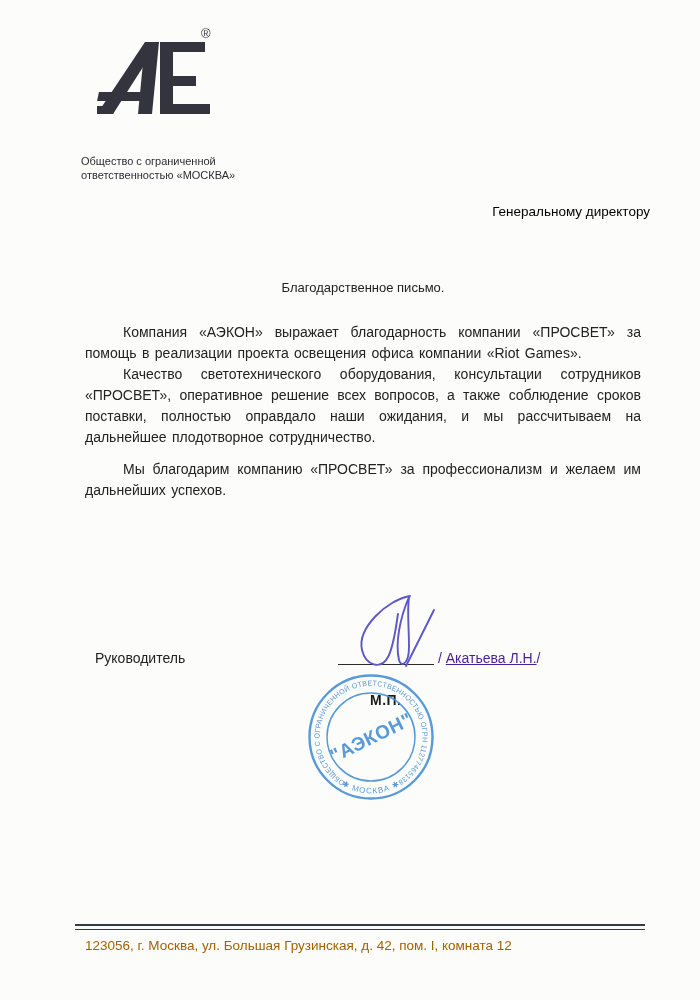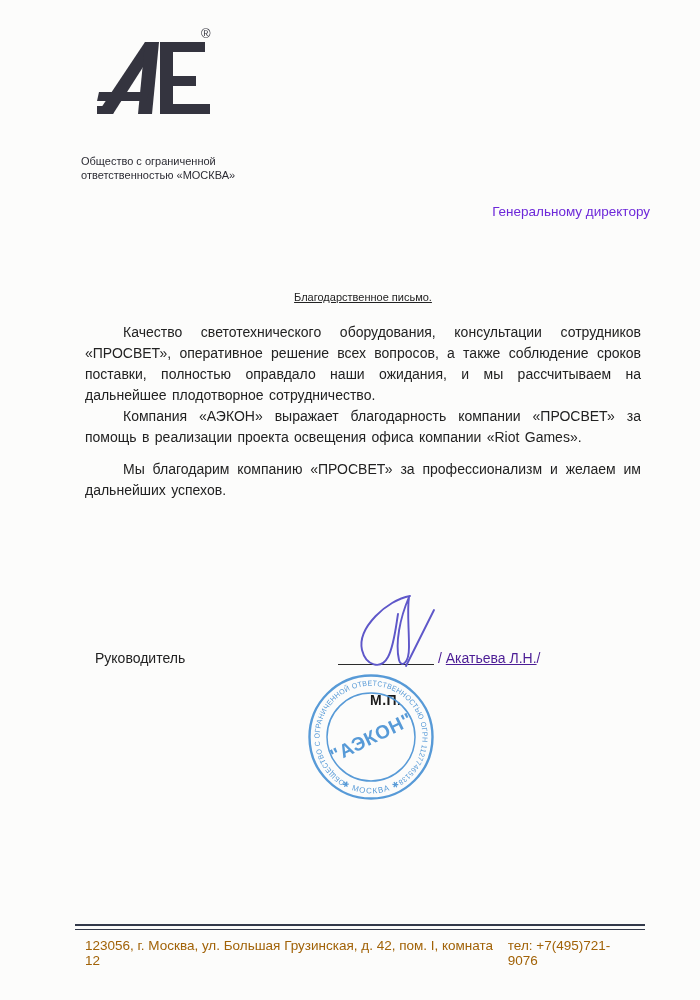--- a/index.html
+++ b/index.html
@@ -10,26 +10,26 @@
   }
   
   .logo-svg{position:absolute;left:95px;top:28px;}
   .company-lines{
     position:absolute;left:81px;top:114px;width:180px;
     font-size:11px;font-weight:400;line-height:14px;color:#2c2c34;margin-top:40px;
   }
   
   .addressee{
     position:absolute;right:50px;top:200px;text-align:center;
-    font-size:13.5px;line-height:23px;color:#6d28d9;
+    font-size:13.5px;line-height:23px;color:#000000;
   }
   
   .title{
-    position:absolute;left:85px;top:291px;width:556px;
-    text-align:center;font-size:11px;color:#222;text-decoration:underline;
+    position:absolute;left:85px;top:280px;width:556px;
+    text-align:center;font-size:13px;color:#222;
   }
   .body-text{position:absolute;left:85px;top:322px;width:556px;font-size:14px;color:#222;}
   .body-text p{margin:0;text-indent:38px;text-align:justify;line-height:21px;word-spacing:1.5px;}
   .body-text p.gap-before{margin-top:11px;}
   
   .role{position:absolute;left:95px;top:650px;font-size:14px;color:#222;}
   .sig-line{position:absolute;left:338px;top:648px;width:96px;height:16px;border-bottom:1.5px solid #2b2b2b;}
   .sig-name{position:absolute;left:438px;top:650px;font-size:14px;color:#4c1d95;white-space:nowrap;}
   .sig-name .u{text-decoration:underline;}
   .mp{position:absolute;left:370px;top:692px;font-size:14px;font-weight:700;letter-spacing:.5px;color:#1a1a1a;}
@@ -73,22 +73,22 @@
     <div>ответственностью «МОСКВА»</div>
   </div>
 
   <div class="addressee">
     <div>Генеральному директору</div>
   </div>
 
   <div class="title">Благодарственное письмо.</div>
 
   <div class="body-text">
+    <p>Компания «АЭКОН» выражает благодарность компании «ПРОСВЕТ» за помощь в реализации проекта освещения офиса компании «Riot Games».</p>
     <p>Качество светотехнического оборудования, консультации сотрудников «ПРОСВЕТ», оперативное решение всех вопросов, а также соблюдение сроков поставки, полностью оправдало наши ожидания, и мы рассчитываем на дальнейшее плодотворное сотрудничество.</p>
-    <p>Компания «АЭКОН» выражает благодарность компании «ПРОСВЕТ» за помощь в реализации проекта освещения офиса компании «Riot Games».</p>
     <p class="gap-before">Мы благодарим компанию «ПРОСВЕТ» за профессионализм и желаем им дальнейших успехов.</p>
   </div>
 
   <div class="role">Руководитель</div>
   <div class="sig-line"></div>
   <div class="sig-name"><span>/ </span><span class="u">Акатьева Л.Н.</span><span>/</span></div>
   <div class="mp">М.П.</div>
 
   <svg class="ink-svg" width="120" height="96" viewBox="0 0 120 96">
     <g fill="none" stroke="#5e57c9" stroke-width="1.9" stroke-linecap="round">
@@ -110,16 +110,15 @@
     </text>
     <text font-size="8" fill="#4a92d4" letter-spacing="1" text-anchor="middle" font-family="Liberation Sans, sans-serif">
       <textPath href="#ring-bottom" startOffset="50%">✱ МОСКВА ✱</textPath>
     </text>
     <text x="0" y="7" transform="rotate(-26)" text-anchor="middle" font-size="19" font-weight="700" letter-spacing="0.5" fill="#4a92d4" font-family="Liberation Sans, sans-serif">"АЭКОН"</text>
   </svg>
 
   <div class="footer-rule"></div>
   <div class="footer-row">
     <span>123056, г. Москва, ул. Большая Грузинская, д. 42, пом. I, комната 12</span>
-    <span>тел: +7(495)721-9076</span>
   </div>
 
 </div>
 
 </body></html>

